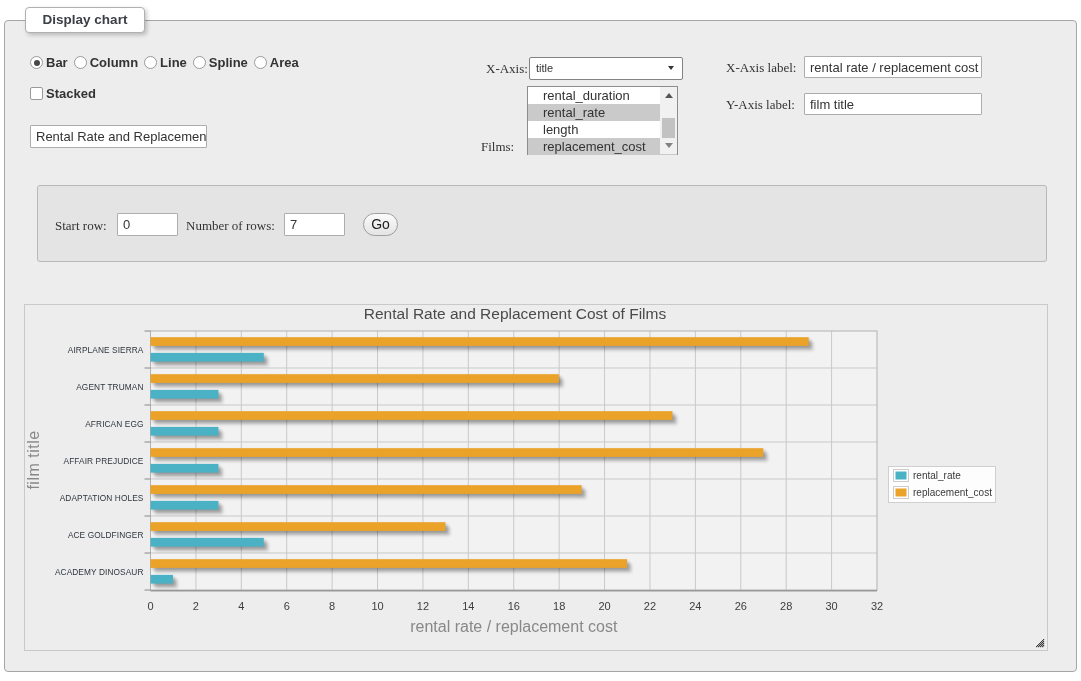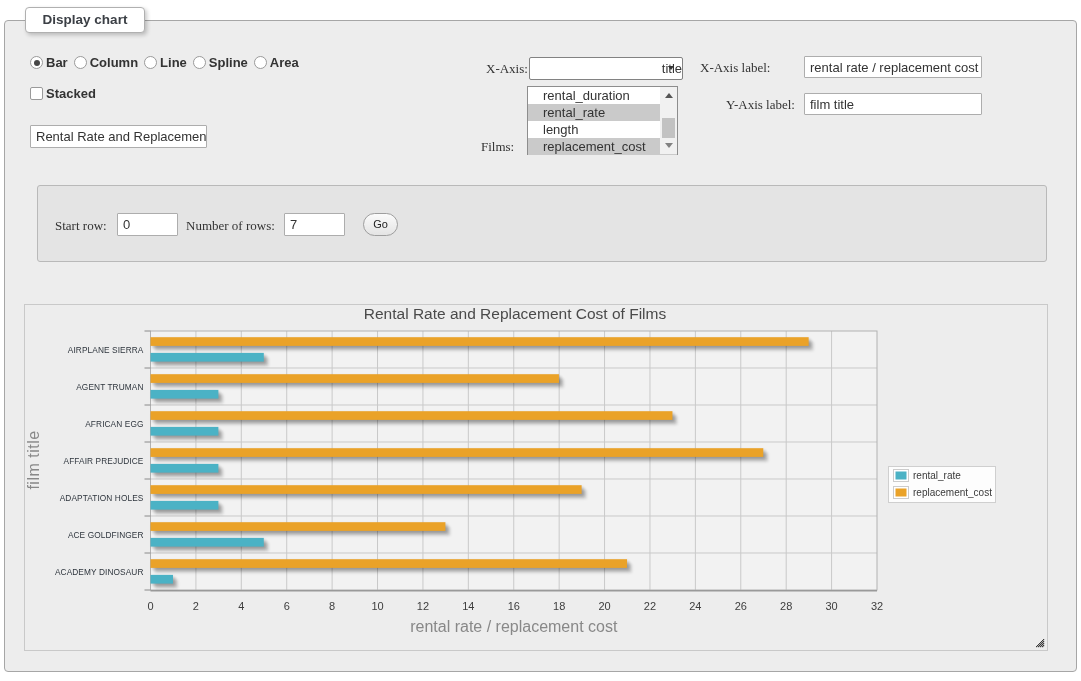--- a/index.html
+++ b/index.html
@@ -7,30 +7,30 @@
 .abs { position:absolute; }
 #fieldset { left:4px; top:20px; width:1073px; height:652px; background:#ededed; border:1px solid #a6a6a6; border-radius:4px; }
 #legend { left:25px; top:7px; width:120px; height:26px; background:#fff; border:1px solid #b0b0b0; border-radius:4px; z-index:3; text-align:center; line-height:24px; font-size:13.5px; font-weight:bold; color:#3c4046; box-shadow:2px 2px 4px rgba(0,0,0,0.22); }
 .lab { font-size:13px; color:#333;font-family:Liberation Serif, serif; }
 .radio { display:inline-block; width:13px; height:13px; border:1px solid #9a9a9a; border-radius:50%; background:#fff; vertical-align:-2px; position:relative; }
 .rdot { position:absolute; left:2.5px; top:2.5px; width:6px; height:6px; border-radius:50%; background:#474747; }
 .ritem { margin-right:6px; }
 .rlab { font-size:13px; color:#333; margin-left:3px;font-weight:bold; }
 .checkbox { display:inline-block; width:13px; height:13px; border:1px solid #9a9a9a; background:#fff; vertical-align:-2px; border-radius:2px; }
 input.txt { border:1px solid #adadad; background:#fff; font-family:"Liberation Sans",sans-serif; font-size:13px; color:#333; padding:0 0 0 5px; position:absolute; border-radius:1px; }
-#selectbox { left:529px; top:57px; width:154px; height:23px; background:#fff; border:1px solid #828282; border-radius:2px; font-size:13px; color:#333; line-height:21px; padding-left:16px;text-align:right; }
+#selectbox { left:529px; top:57px; width:154px; height:23px; background:#fff; border:1px solid #828282; border-radius:2px; font-size:11px; color:#333; line-height:21px; padding-left:6px; }
 #selarrow { position:absolute; right:8px; top:8px; width:0; height:0; border-left:3.5px solid transparent; border-right:3.5px solid transparent; border-top:4.5px solid #333; }
 #listbox { left:527px; top:86px; width:151px; height:69px; background:#fff; border:1px solid #8d8d8d; z-index:2; }
 .opt { height:17px; line-height:17px; font-size:13px; color:#333; padding-left:15px; white-space:nowrap; overflow:hidden; }
 .optsel { background:#cacaca; }
 #sbar { position:absolute; right:0; top:0; width:17px; height:67px; background:#f1f1f1; }
 .sarr { position:absolute; left:4px; width:0; height:0; border-left:4px solid transparent; border-right:4px solid transparent; }
 #sthumb { position:absolute; left:2px; top:31px; width:13px; height:20px; background:#c2c2c2; }
 #graybox { left:37px; top:185px; width:1010px; height:77px; background:#e4e4e4; border:1px solid #b9b9b9; border-radius:3px; }
-#gobtn { left:363px; top:213px; width:35px; height:23px; border:1px solid #9e9e9e; border-radius:11.5px; background:linear-gradient(#fbfbfb,#e4e4e4); font-size:11px; color:#222; text-align:center; line-height:21px; }
+#gobtn { left:363px; top:213px; width:35px; height:23px; border:1px solid #9e9e9e; border-radius:11.5px; background:linear-gradient(#fbfbfb,#e4e4e4); font-size:14px; color:#222; text-align:center; line-height:21px; }
 </style>
 </head>
 <body>
 <div class="abs" id="fieldset"></div>
 <div class="abs" id="legend">Display chart</div>
 
 <div class="abs" style="left:30px;top:53px;white-space:nowrap;"><span class="ritem"><span class="radio"><span class="rdot"></span></span><span class="rlab">Bar</span></span><span class="ritem"><span class="radio"></span><span class="rlab">Column</span></span><span class="ritem"><span class="radio"></span><span class="rlab">Line</span></span><span class="ritem"><span class="radio"></span><span class="rlab">Spline</span></span><span class="ritem"><span class="radio"></span><span class="rlab">Area</span></span></div>
 <div class="abs" style="left:30px;top:84px;"><span class="checkbox"></span><span class="rlab">Stacked</span></div>
 <input class="txt" style="left: 30px; top: 125px; width: 177px; height: 23px;" value="Rental Rate and Replacement Cost of Films">
 
@@ -42,21 +42,21 @@
   <div class="opt">length</div>
   <div class="opt optsel">replacement_cost</div>
   <div id="sbar">
     <span class="sarr" style="left:4.5px;top:6px;border-bottom:5px solid #555;"></span>
     <span class="sarr" style="left:4.5px;bottom:6px;border-top:5px solid #828282;"></span>
     <div id="sthumb"></div>
   </div>
 </div>
 <div class="abs lab" style="left:481px;top:139px;">Films:</div>
 
-<div class="abs lab" style="left:700px;top:60px;text-align:center;">X-Axis label:</div>
+<div class="abs lab" style="left:726px;top:60px;text-align:center;">X-Axis label:</div>
 <input class="txt" style="left: 804px; top: 56px; width: 178px; height: 22px;" value="rental rate / replacement cost">
 <div class="abs lab" style="left:726px;top:97px;">Y-Axis label:</div>
 <input class="txt" style="left: 804px; top: 93px; width: 178px; height: 22px;" value="film title">
 
 <div class="abs" id="graybox"></div>
 <div class="abs lab" style="left:55px;top:218px;">Start row:</div>
 <input class="txt" style="left: 117px; top: 213px; width: 61px; height: 23px;" value="0">
 <div class="abs lab" style="left:186px;top:218px;">Number of rows:</div>
 <input class="txt" style="left: 284px; top: 213px; width: 61px; height: 23px;" value="7">
 <div class="abs" id="gobtn">Go</div>

